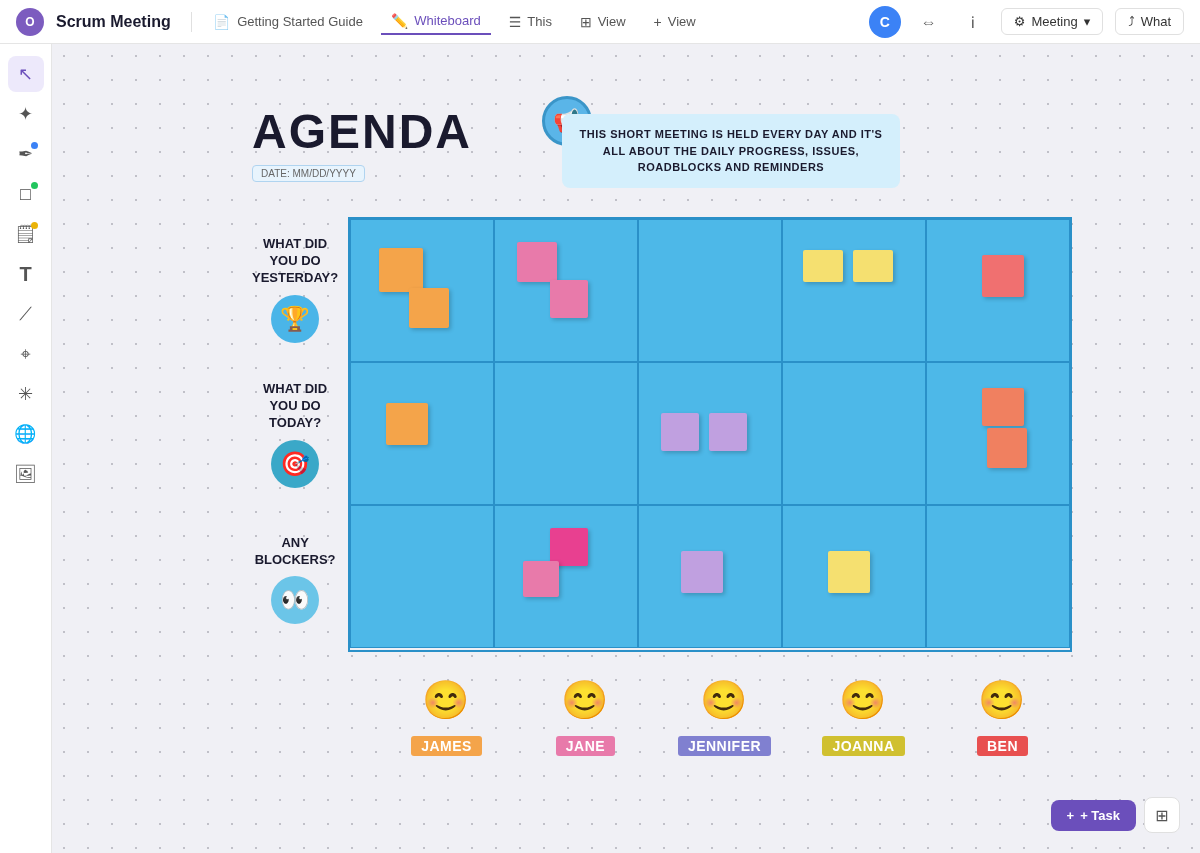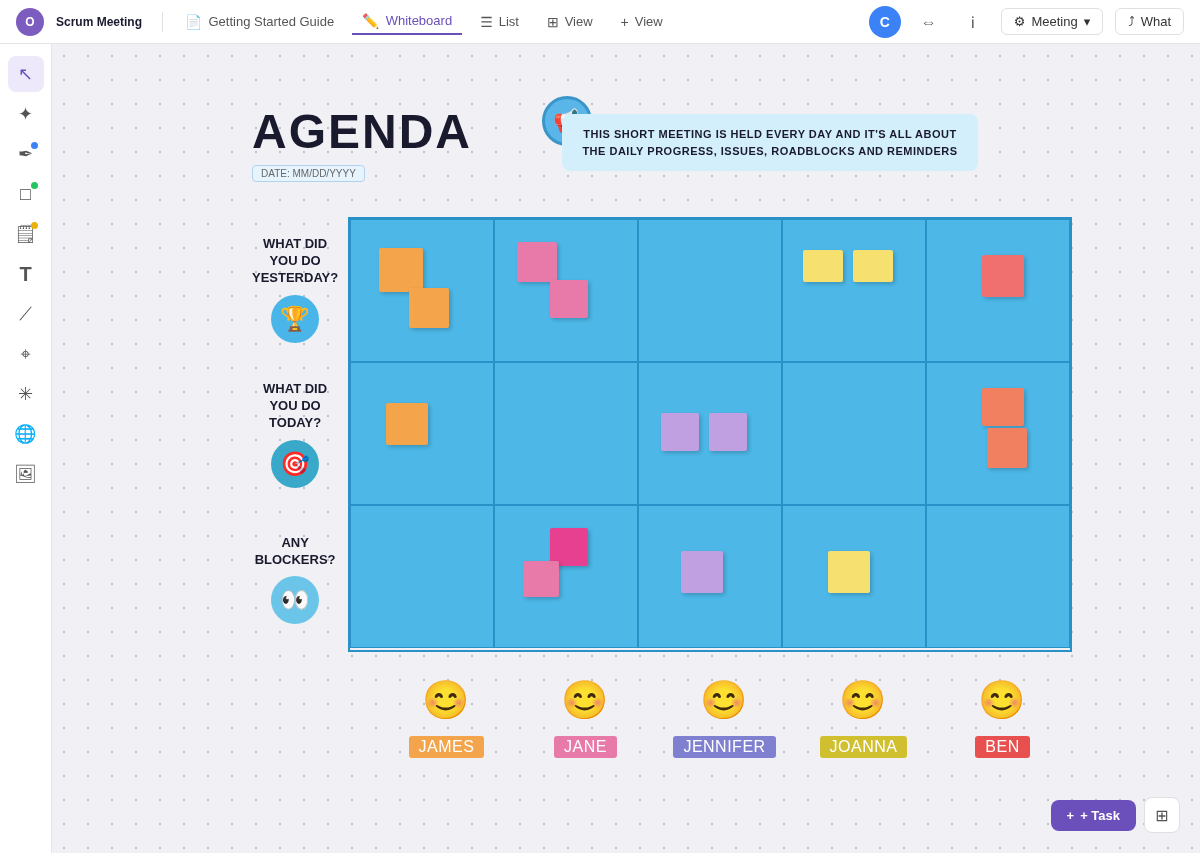--- a/index.html
+++ b/index.html
@@ -19,21 +19,21 @@
     }
     .header-logo {
       width: 28px; height: 28px;
       background: #7c5cbf;
       border-radius: 50%;
       display: flex; align-items: center; justify-content: center;
       color: white; font-size: 12px; font-weight: bold;
       margin-right: 4px;
     }
     .header-title {
-      font-size: 12px; font-weight: 600; color: #1a1a2e;
+      font-size: 16px; font-weight: 600; color: #1a1a2e;
       margin-right: 8px;
     }
     .header-divider { width: 1px; height: 20px; background: #e0e0e0; margin: 0 4px; }
     .header-tab {
       display: flex; align-items: center; gap: 6px;
       padding: 4px 10px;
       font-size: 13px; color: #555;
       cursor: pointer; border-radius: 6px;
       white-space: nowrap;
     }
@@ -132,21 +132,21 @@
       background: #e8f4fd; border: 1px solid #b0d4f0;
       border-radius: 4px; padding: 2px 8px;
       font-size: 10px; color: #666;
       display: inline-block; margin-bottom: 12px;
     }
 
     
     .desc-box {
       position: absolute;
       left: 310px; top: 10px;
-      width: 416px;
+      width: 338px;
       background: #d4effc;
       border-radius: 8px;
       padding: 12px 16px;
       font-size: 11px;
       font-weight: 700;
       color: #1a1a2e;
       text-align: center;
       text-transform: uppercase;
       letter-spacing: 0.5px;
       line-height: 1.5;
@@ -248,22 +248,22 @@
       align-items: center;
       gap: 8px;
     }
     .smiley {
       width: 56px; height: 56px;
       border-radius: 50%;
       display: flex; align-items: center; justify-content: center;
       font-size: 38px;
     }
     .member-label {
-      font-size: 16px;
-      font-weight: 400;
+      font-size: 14px;
+      font-weight: 700;
       text-transform: uppercase;
       letter-spacing: 0.5px;
       padding: 2px 10px;
       border-radius: 3px;
       color: #fff;
     }
     .james-color { background: #f4a44a; }
     .jane-color { background: #e87aaa; }
     .jennifer-color { background: #8080d0; }
     .joanna-color { background: #d0c030; }
@@ -308,21 +308,21 @@
   <div class="header-tab">
     <span class="tab-icon">📄</span>
     <span>Getting Started Guide</span>
   </div>
   <div class="header-tab active">
     <span class="tab-icon">✏️</span>
     <span>Whiteboard</span>
   </div>
   <div class="header-tab">
     <span class="tab-icon">☰</span>
-    <span>List</span>
+    <span>This</span>
   </div>
   <div class="header-tab">
     <span class="tab-icon">⊞</span>
     <span>View</span>
   </div>
   <div class="header-tab">
     <span class="tab-icon">+</span>
     <span>View</span>
   </div>
 

